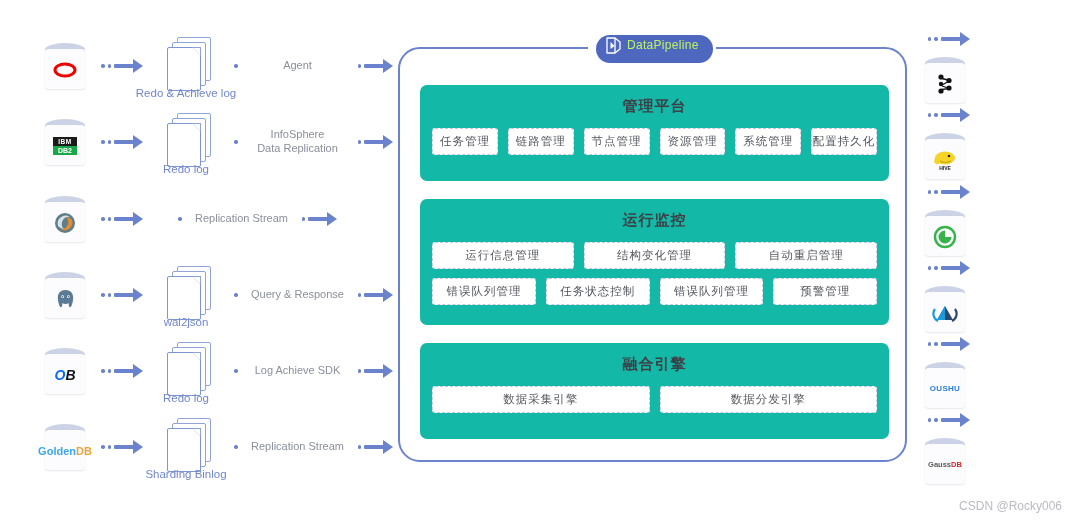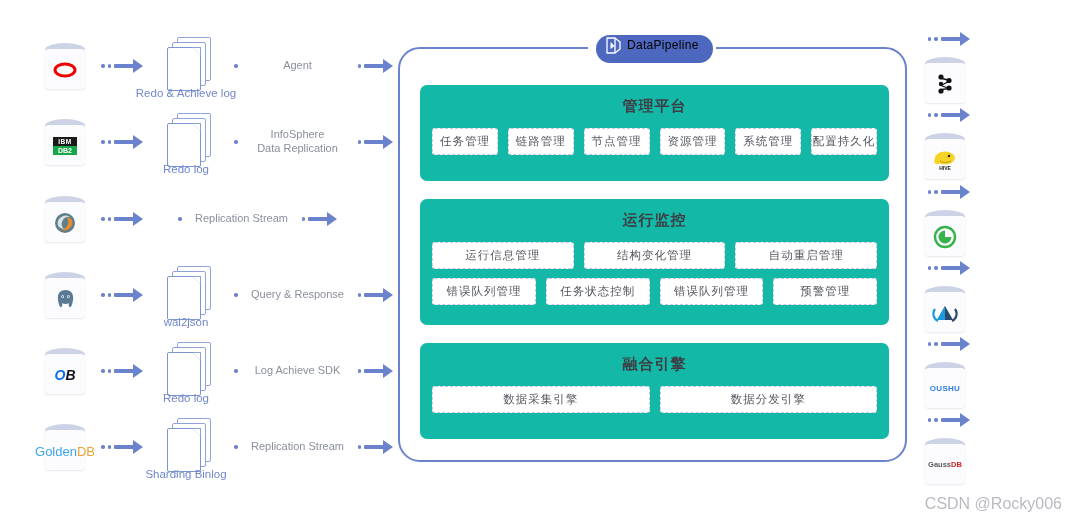--- a/index.html
+++ b/index.html
@@ -94,21 +94,21 @@
     width:509px; height:415px;
     border:2px solid #6b82cc;
     border-radius:22px;
     background:#fff;
   }
   #badge {
     position:absolute; left:596px; top:35px;
     height:28px; padding:0 14px 8px 10px;
     background:#4e68bf; border-radius:14px;
     display:flex; align-items:center; gap:6px;
-    color:#000000; font-size:12px; letter-spacing:.3px;
+    color:#bef264; font-size:12px; letter-spacing:.3px;
     z-index:5;
   }
   #badge-mask {
     position:absolute; left:588px; top:40px;
     width:128px; height:18px; background:#fff; z-index:4;
   }
   .logo-mark { width:15px; height:17px; display:block; }
 
   .panel {
     position:absolute; left:20px; width:469px;
@@ -130,21 +130,21 @@
   }
   .chip.eq6 { flex:1 1 0; }
   .chip.eq3 { flex:1 1 0; }
   .chip.eq4 { flex:1 1 0; }
 
   
   .rrow { position:absolute; display:flex; align-items:center; gap:16px;flex-direction:column; }
 
   #watermark {
     position:absolute; right:18px; bottom:8px;
-    font-size:16px; color:#b9bbc2;
+    font-size:12px; color:#b9bbc2;
   }
 </style>
 </head>
 <body>
 
 <div id="stage">
 
   <div class="row" style="left:45px; top:37px;">
     <div class="db-cyl">
       <div class="top"></div>
@@ -319,21 +319,21 @@
         <span class="dot"></span>
         <span class="shaft"></span>
       </div>
   </div>
 
   <div class="row" style="left:45px; top:418px;">
     <div class="db-cyl">
       <div class="top"></div>
       <div class="body"></div>
       <div class="glyph">
-        <span style="font-size:13px;font-weight:normal;"><span style="color:#3da5e8;">Golden</span><span style="color:#e8a33d;">DB</span></span>
+        <span style="font-size:11px;font-weight:bold;"><span style="color:#3da5e8;">Golden</span><span style="color:#e8a33d;">DB</span></span>
       </div>
     </div>
     <div style="width:16px"></div>
     <div class="darrow">
         <span class="dot"></span>
         <span class="dot"></span>
         <span class="shaft"></span>
       </div>
     <div style="width:22px"></div>
     <div class="doc-wrap">

